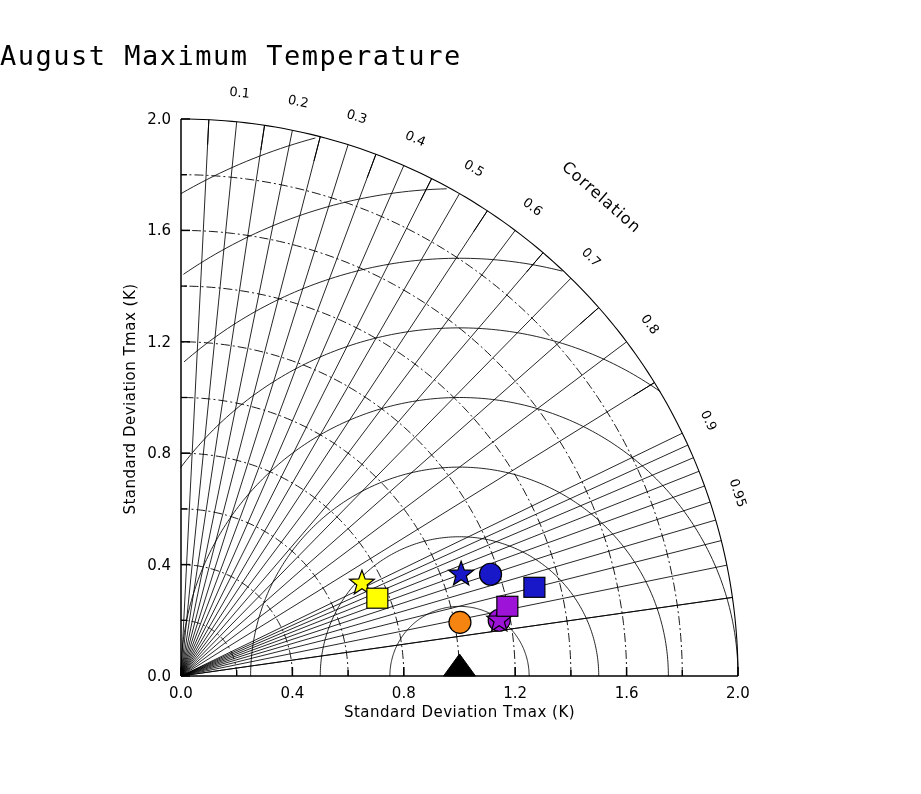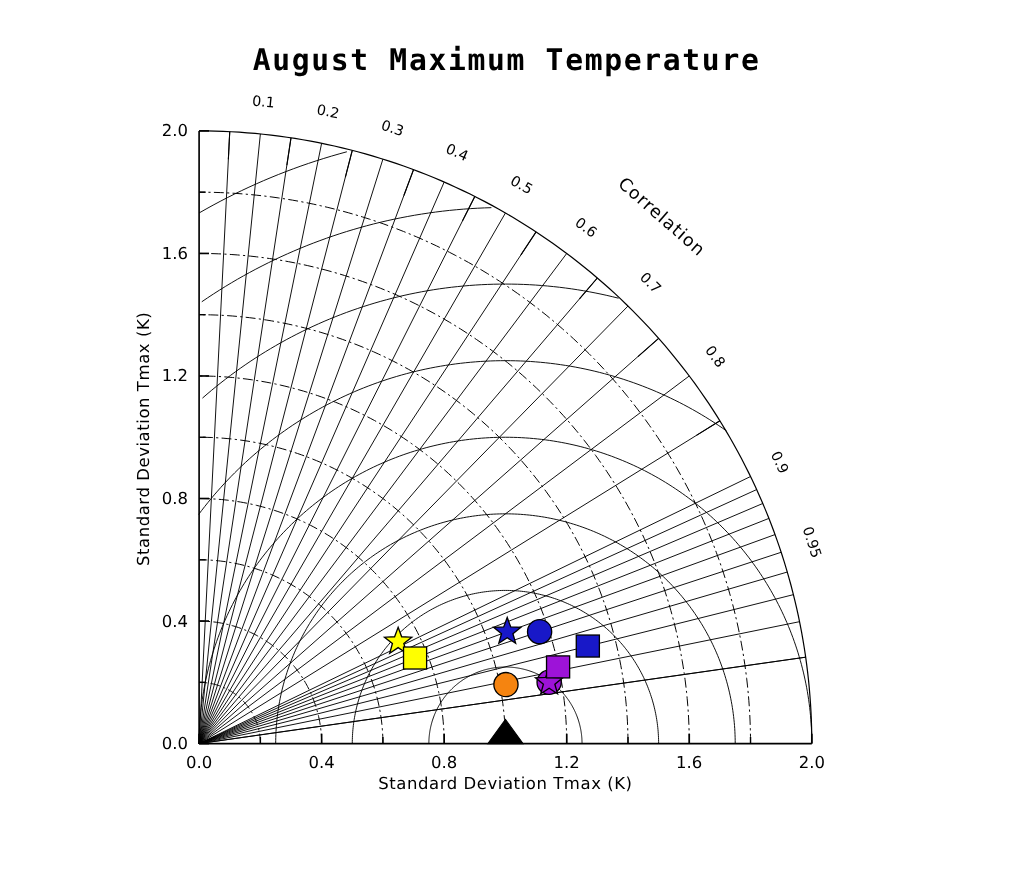--- a/index.html
+++ b/index.html
@@ -1,20 +1,20 @@
 <!DOCTYPE html>
 <html><head>
 <meta charset="utf-8">
 <style>
   html,body{margin:0;padding:0;background:#ffffff;}
   body{width:921px;height:794px;overflow:hidden;
        font-family:"DejaVu Sans","Liberation Sans",sans-serif;}
   #root{position:relative;width:921px;height:794px;background:#fff;}
-  #title{position:absolute;left:0;top:40px;width:921px;text-align:center;
-         font-size:27px;letter-spacing:1.5px;color:#000;font-weight:700;
+  #title{position:absolute;left:0;top:40px;width:921px;text-align:left;
+         font-size:27px;letter-spacing:1.5px;color:#000;font-weight:400;
          font-family:"DejaVu Sans Mono","Liberation Mono",monospace;}
   svg{position:absolute;left:0;top:0;}
   .ticklab{font-size:15px;fill:#000;font-family:"DejaVu Sans","Liberation Sans",sans-serif;}
   .corrlab{font-size:13px;fill:#000;font-family:"DejaVu Sans","Liberation Sans",sans-serif;}
   .corrtitle{font-size:16px;fill:#000;letter-spacing:1px;
              font-family:"DejaVu Sans","Liberation Sans",sans-serif;}
   .ln{stroke:#000;fill:none;}
 </style>
 </head>
 <body>

